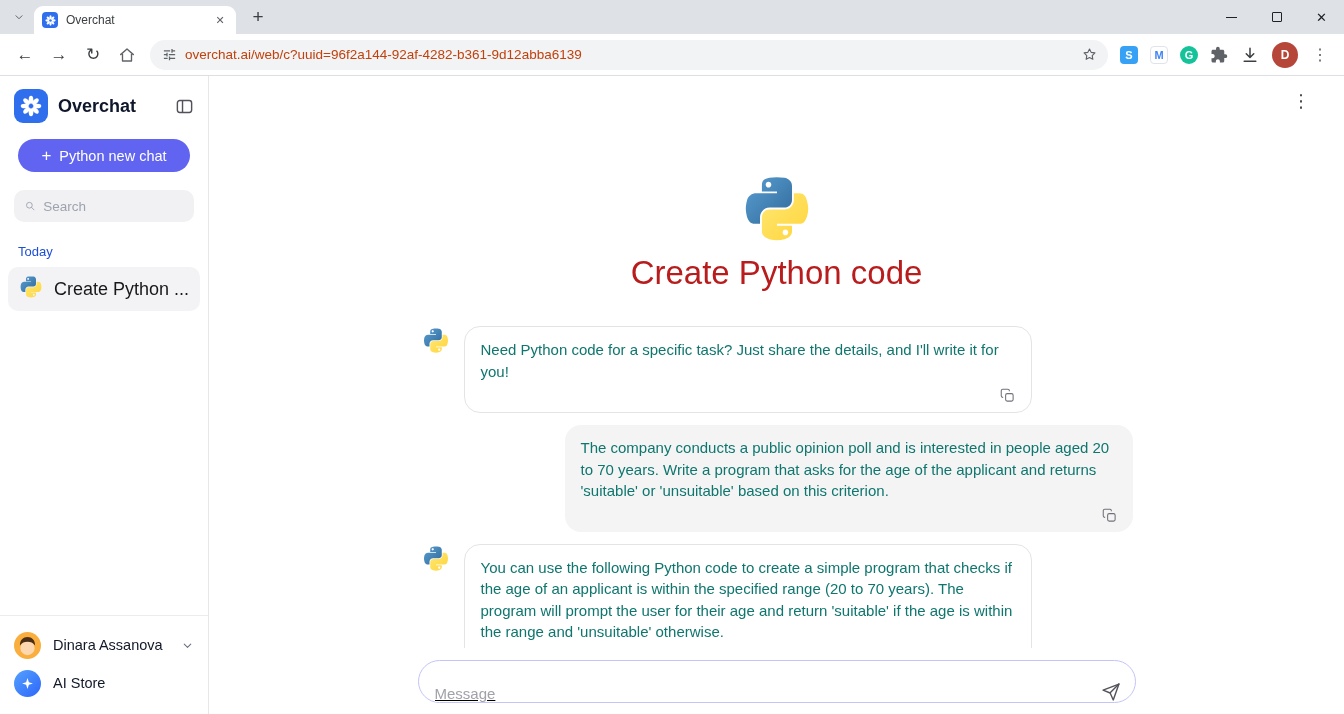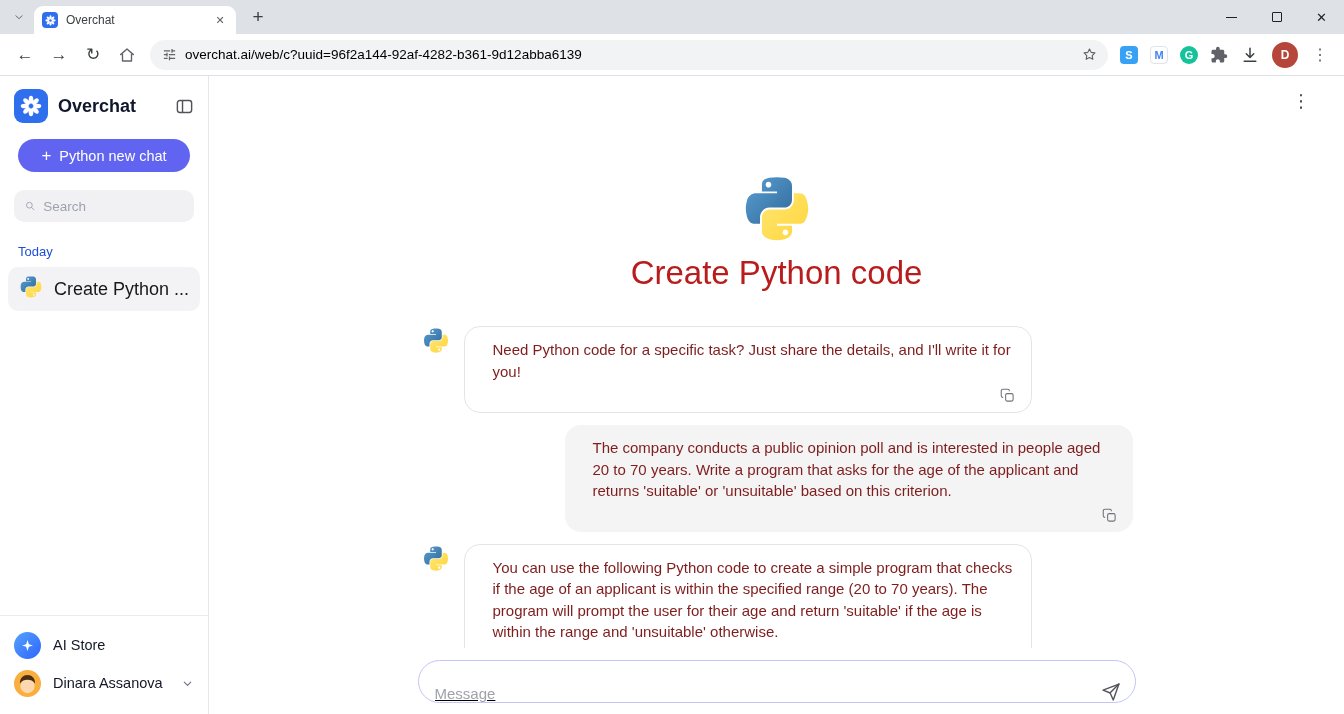--- a/index.html
+++ b/index.html
@@ -25,21 +25,21 @@
     color:#202124; font-size:13px; }
   .min-glyph { display:block; width:11px; border-top:1.2px solid #202124; }
   .max-glyph { display:block; width:10px; height:10px; border:1.2px solid #202124; border-radius:1px; }
 
   .navbar { height:42px; background:#fff; display:flex; align-items:center; padding:0 8px;
     border-bottom:1px solid #dcdfe3; }
   .nav-btn { width:34px; height:34px; border-radius:50%; display:flex; align-items:center;
     justify-content:center; font-size:17px; color:#3c4043; flex:none; }
   .addressbar { flex:1; height:30px; background:#f1f3f4; border-radius:15px; display:flex;
     align-items:center; margin:0 6px; padding:0 6px 0 12px; gap:8px; min-width:0; }
-  .url { font-size:13.5px; color:#000000; white-space:nowrap; overflow:hidden; flex:1; }
+  .url { font-size:13.5px; color:#c2410c; white-space:nowrap; overflow:hidden; flex:1; }
   .abar-icon { color:#5f6368; display:flex; align-items:center; flex:none; }
   .star-btn { width:26px; height:26px; border-radius:50%; display:flex; align-items:center;
     justify-content:center; color:#5f6368; }
   .toolbar-right { display:flex; align-items:center; gap:12px; padding:0 6px; }
   .ext-badge { width:18px; height:18px; border-radius:4px; display:flex; align-items:center;
     justify-content:center; font-size:11px; font-weight:bold; color:#fff; }
   .ext-s { background:#37a2f5; }
   .ext-m { background:#fff; border:1px solid #e0e3e7; color:#4285f4; }
   .ext-g { background:#15c39a; border-radius:50%; }
   .icon-gray { color:#5f6368; display:flex; align-items:center; }
@@ -78,22 +78,22 @@
   .sb-chevron { color:#6b7280; display:flex; align-items:center; margin-left:6px; }
 
   .main { flex:1; position:relative; overflow:hidden; background:#fff; }
   .main-kebab { position:absolute; top:14px; right:34px; font-size:18px; color:#3f3f46; }
   .hero { margin-top:100px; display:flex; flex-direction:column; align-items:center; }
   .hero-title { font-size:33px; color:#b91c1c; }
   .chat-col { width:712px; margin:34px auto 0 auto; display:flex; flex-direction:column; gap:12px; }
   .msg-row { display:flex; align-items:flex-start; gap:13px; }
   .msg-row.user { justify-content:flex-end; }
   .msg-avatar { width:30px; height:30px; flex:none; margin-top:2px; }
-  .bubble { max-width:568px; border-radius:16px; padding:12px 16px 9px 28px; font-size:15px;
-    line-height:21.5px; color:#7f1d1d; }
+  .bubble { max-width:568px; border-radius:16px; padding:12px 16px 9px 16px; font-size:15px;
+    line-height:21.5px; color:#0f766e; }
   .bubble.assistant { background:#fff; border:1px solid #e4e4e7; }
   .bubble.user { background:#f4f4f5; }
   .copy-row { display:flex; justify-content:flex-end; margin-top:6px; }
   .copy-btn { color:#71717a; display:flex; align-items:center; }
   .composer-wrap { position:absolute; left:0; right:0; bottom:0; height:66px; background:#fff;
     display:flex; align-items:center; justify-content:center; }
   .composer { width:718px; height:43px; border:1.5px solid #c3c4f8; border-radius:22px;
     background:#fff; display:flex; align-items:flex-end; padding:0 14px 0 16px;text-decoration:underline; }
   .composer input { flex:1; border:none; outline:none; font-size:15px; color:#18181b;
     font-family:inherit; }
@@ -279,37 +279,37 @@
 
     <div class="chat-item">
       <svg class="msg-avatar" style="width:26px;height:26px;margin:0">
           <use href="#py-logo"></use>
         </svg>
       <span class="chat-item-label">Create Python ...</span>
     </div>
 
     <div class="sb-bottom">
       <div class="sb-row">
+        <svg width="27" height="27">
+            <use href="#face"></use>
+          </svg>
+        <span class="sb-row-label">Dinara Assanova</span>
+        <span class="sb-chevron">
+          <svg width="13" height="13">
+              <use href="#chevron-down"></use>
+            </svg>
+        </span>
+      </div>
+      <div class="sb-row">
         <span class="ai-store-icon">
           <svg width="13" height="13">
               <use href="#sparkle"></use>
             </svg>
         </span>
         <span class="sb-row-label">AI Store</span>
-      </div>
-      <div class="sb-row">
-        <svg width="27" height="27">
-            <use href="#face"></use>
-          </svg>
-        <span class="sb-row-label">Dinara Assanova</span>
-        <span class="sb-chevron">
-          <svg width="13" height="13">
-              <use href="#chevron-down"></use>
-            </svg>
-        </span>
       </div>
     </div>
   </aside>
 
   <main class="main">
     <div class="main-kebab">⋮</div>
 
     <div class="hero">
       <svg width="78" height="78">
           <use href="#py-logo"></use>

